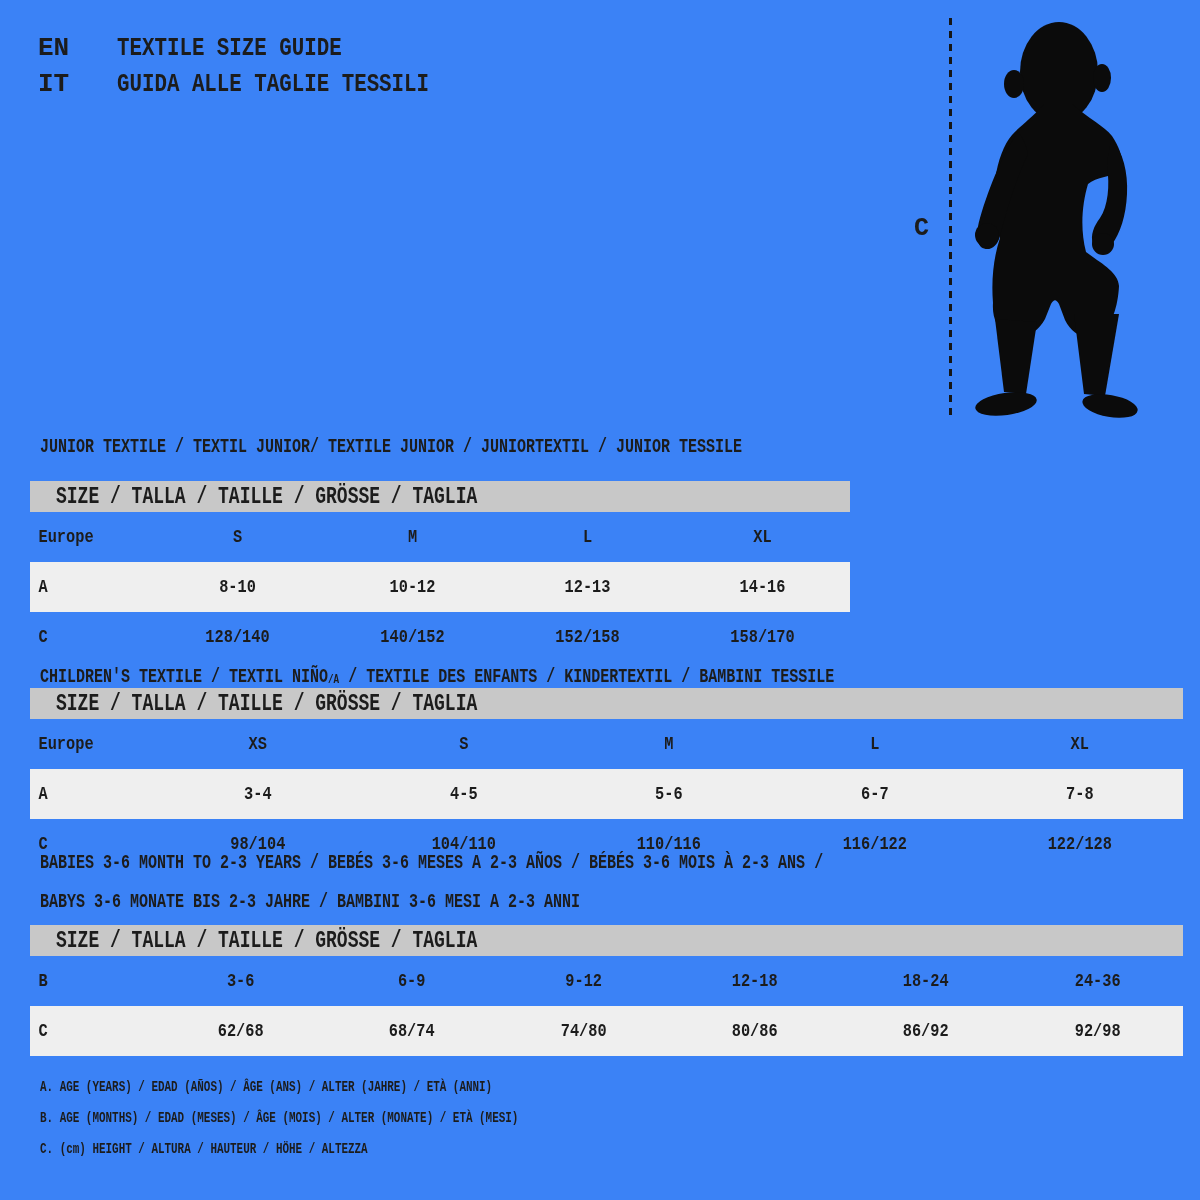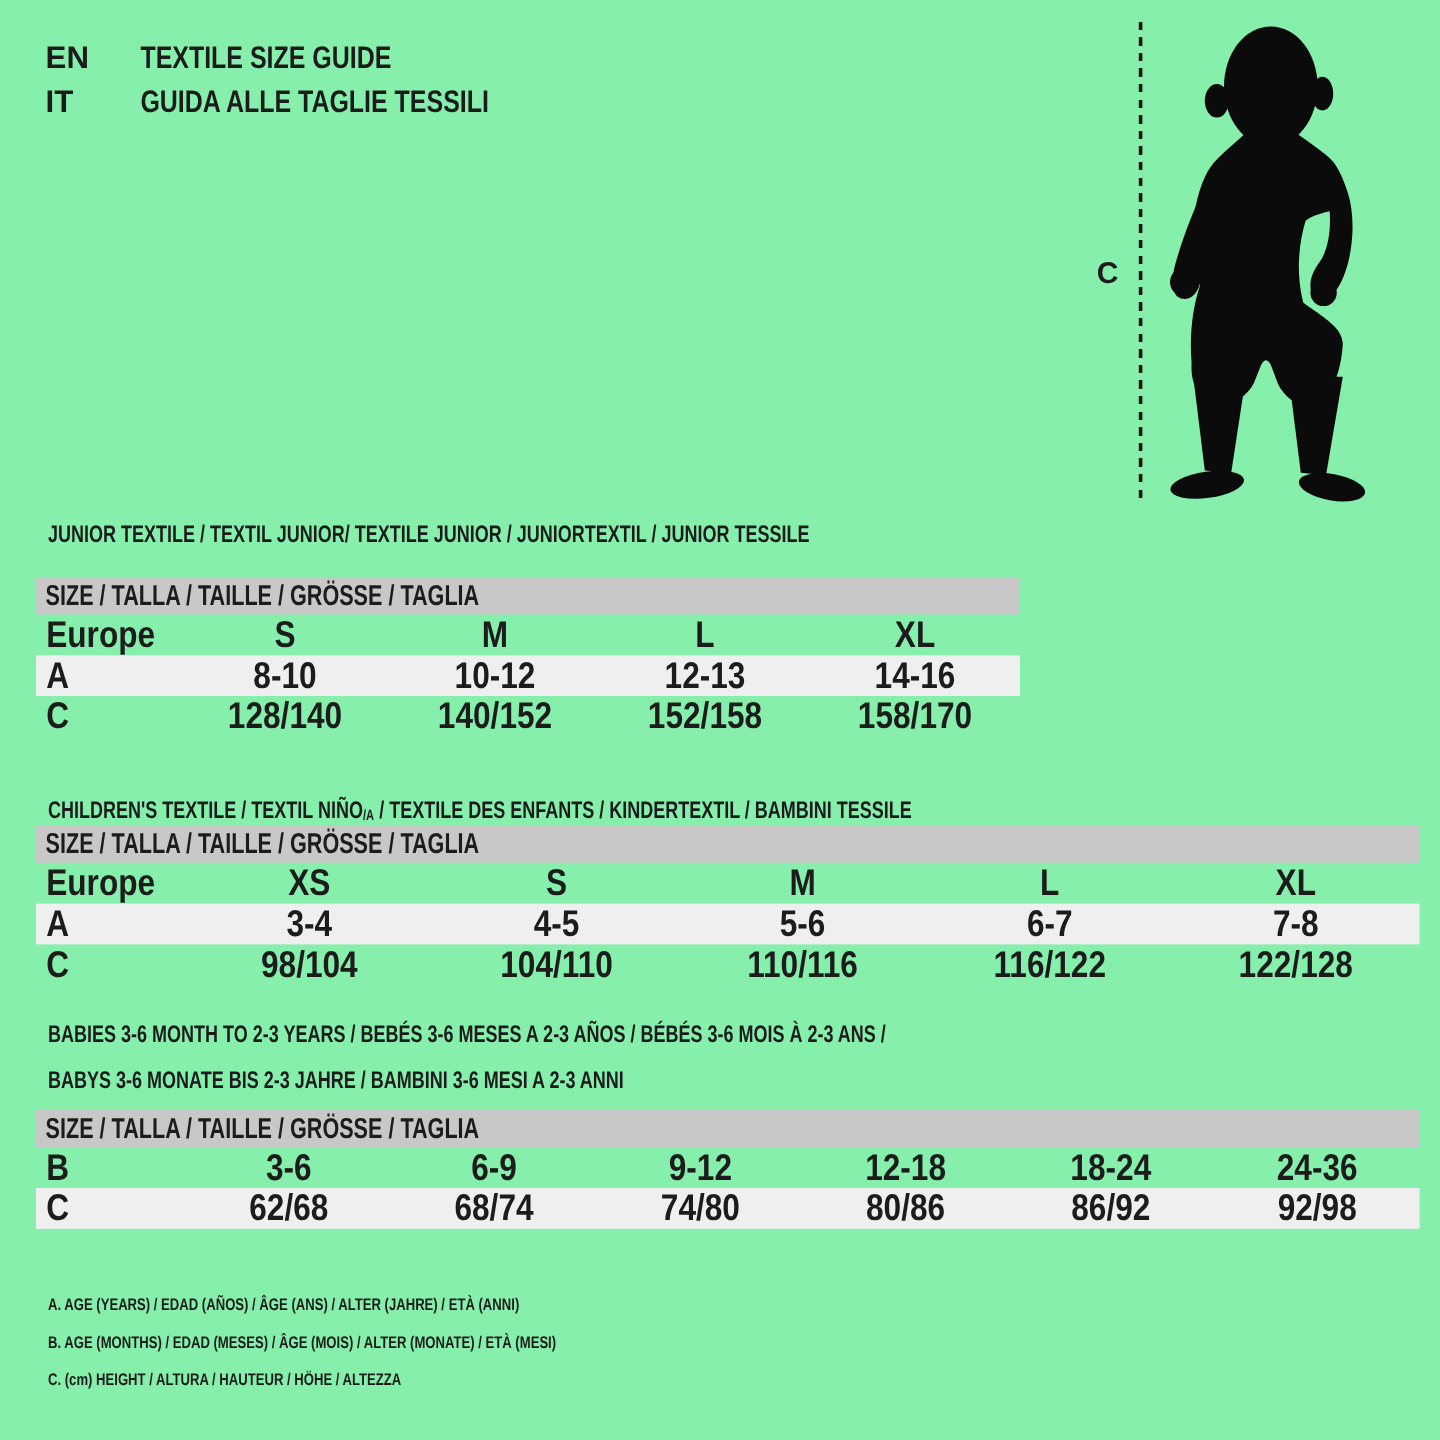--- a/index.html
+++ b/index.html
@@ -1,18 +1,18 @@
 <!DOCTYPE html>
 <html><head>
 <meta charset="utf-8">
 <style>
   html,body{margin:0;padding:0;background:#ffffff;}
   .page{
-    position:relative;width:1200px;height:1200px;background:#86efac;overflow:hidden;
-    font-family:Liberation Sans, sans-serif;color:#1c1c1c;
+    position:relative;width:1200px;height:1200px;background:#3b82f6;overflow:hidden;
+    font-family:Liberation Mono, monospace;color:#1c1c1c;
   }
   
   .cx{display:inline-block;transform:scaleX(0.75);transform-origin:0 50%;white-space:nowrap;}
   .cx80{display:inline-block;transform:scaleX(0.80);transform-origin:0 50%;white-space:nowrap;}
   .cx78{display:inline-block;transform:scaleX(0.78);transform-origin:0 50%;white-space:nowrap;}
 
   
   .lang-block{position:absolute;left:38px;top:30px;}
   .lang-row{display:flex;height:36px;align-items:center;font-weight:700;font-size:26px;}
   .lang-code{width:79px;flex:0 0 79px;}
@@ -21,23 +21,23 @@
     background:repeating-linear-gradient(to bottom,#161616 0 7px,transparent 7px 13px);}
   .c-label{position:absolute;left:914px;top:214px;font-weight:700;font-size:25px;}
   .toddler{position:absolute;left:962px;top:14px;width:180px;height:408px;}
 
   
   .sec-title{position:absolute;left:40px;font-weight:700;font-size:20px;line-height:29px;white-space:nowrap;}
   .sub-a{font-size:0.62em;vertical-align:-0.12em;}
 
   
   .tbl{position:absolute;left:30px;}
-  .tbl-header{height:31px;background:#c8c8c8;display:flex;align-items:center;padding-left:8px;
+  .tbl-header{height:31px;background:#c8c8c8;display:flex;align-items:center;padding-left:26px;
     font-weight:700;font-size:24px;}
-  .trow{display:flex;height:34px;align-items:center;font-weight:700;font-size:31px;}
+  .trow{display:flex;height:50px;align-items:center;font-weight:700;font-size:18px;}
   .trow.shade{background:#efefef;}
   .cell{flex:1;text-align:center;transform:scaleX(0.85);transform-origin:50% 50%;white-space:nowrap;}
   .cell.lbl{flex:0 0 110px;text-align:left;padding-left:10px;transform-origin:0 50%;}
   .tbl.wide .cell.lbl{flex:0 0 115px;}
 
   
   .footnotes{position:absolute;left:40px;top:1071px;}
   .fn-line{height:31px;display:flex;align-items:center;font-weight:700;font-size:14px;}
 </style>
 </head>

